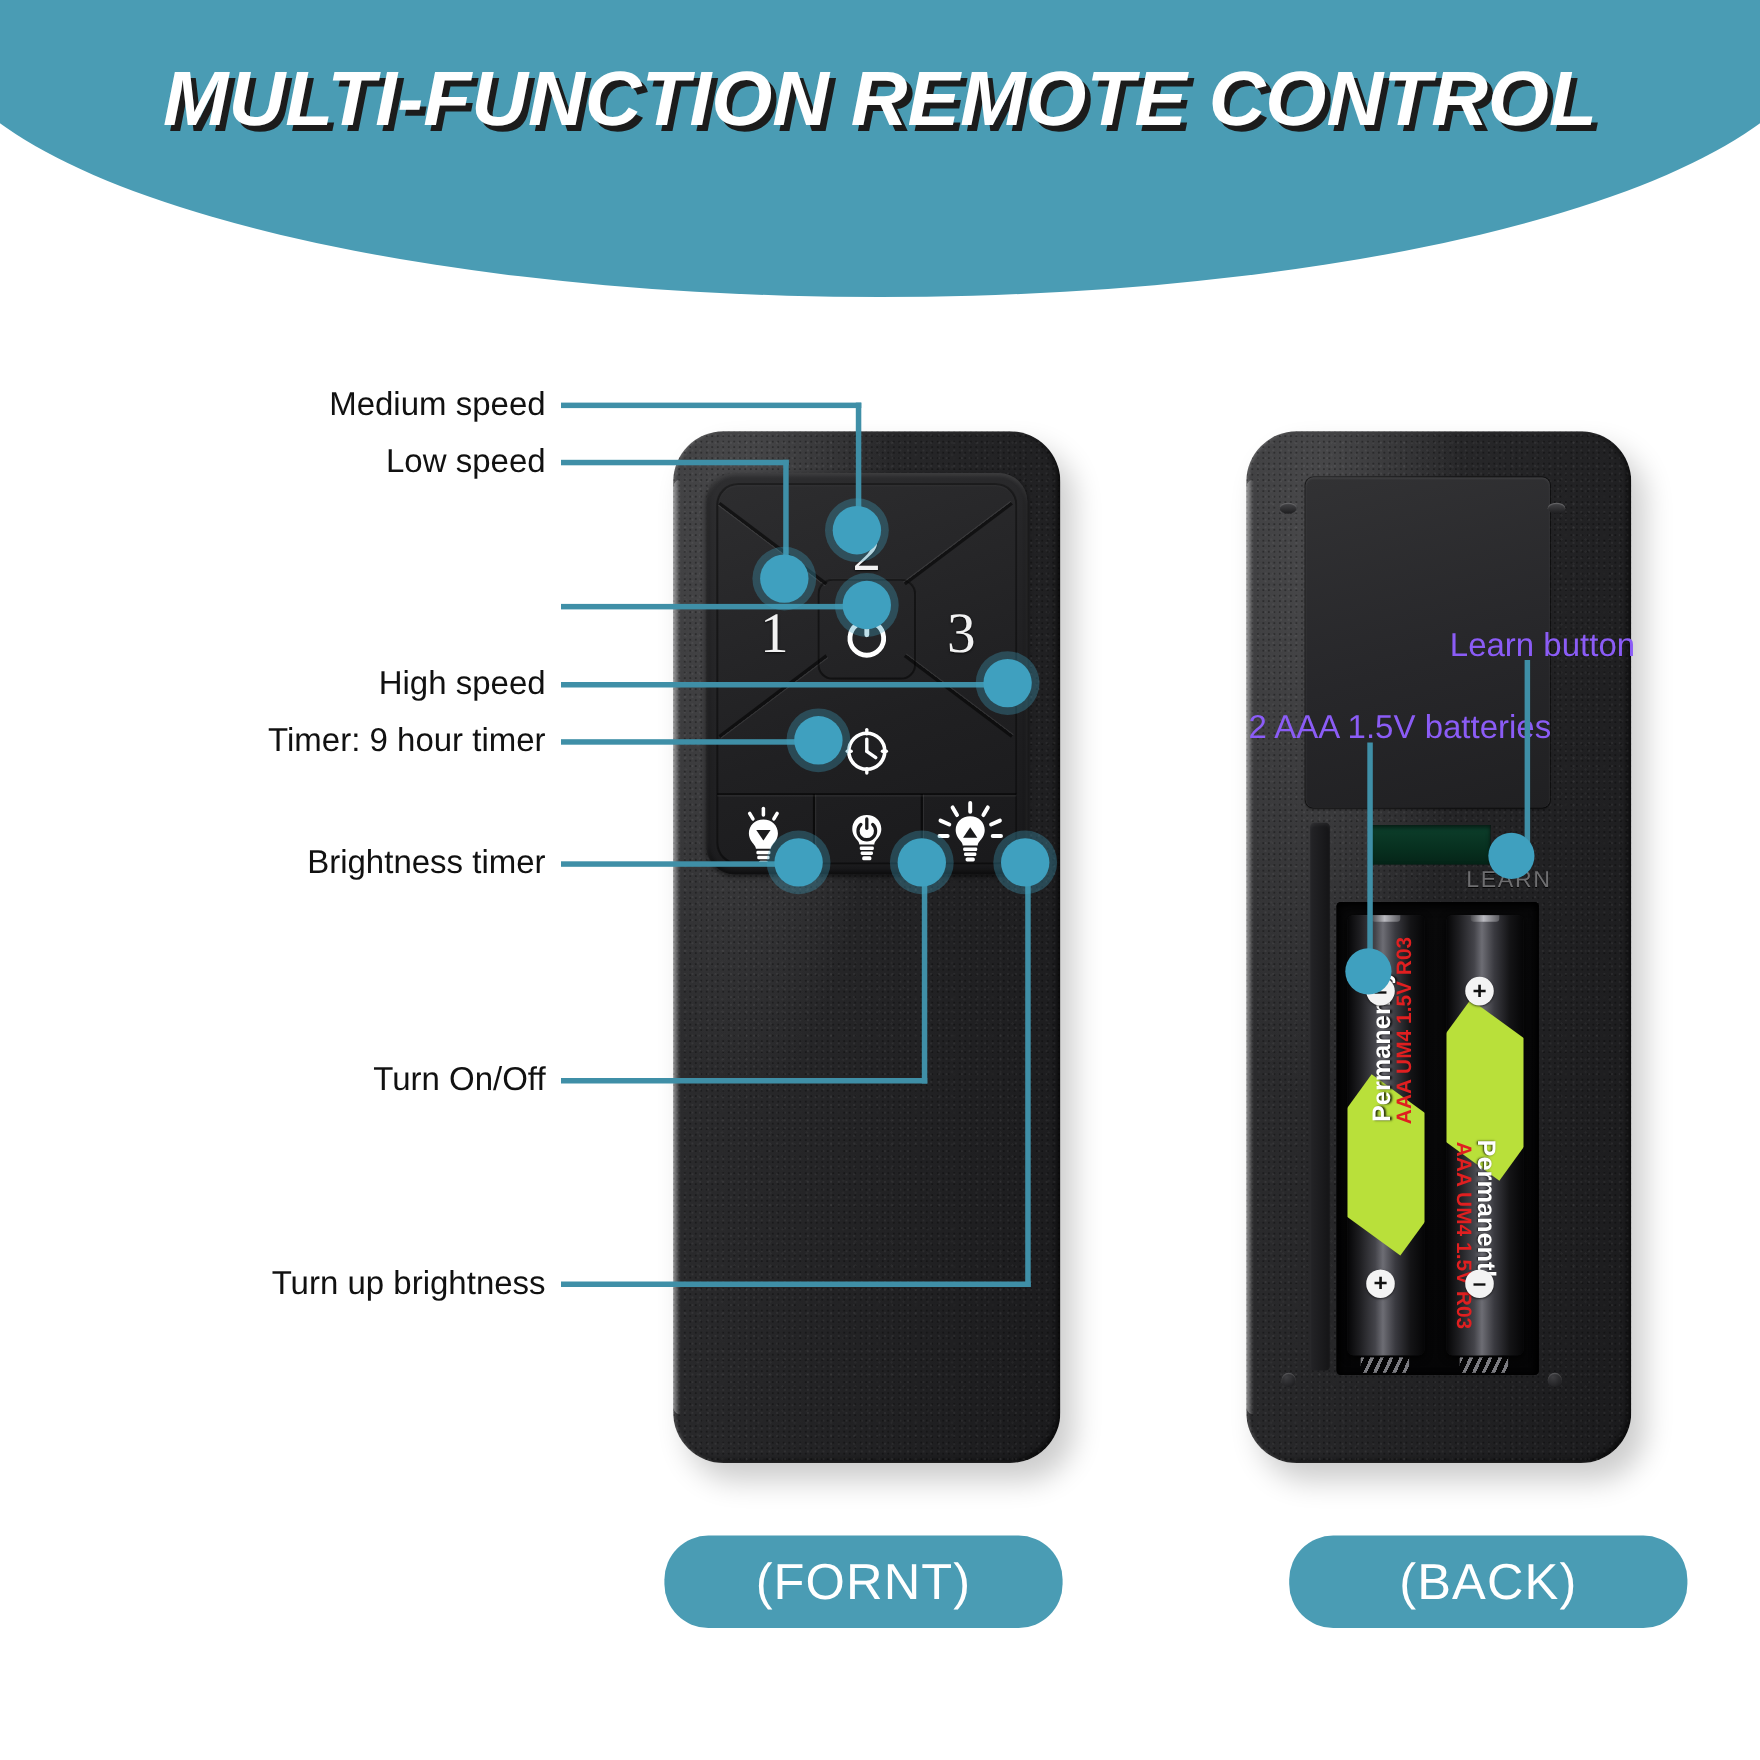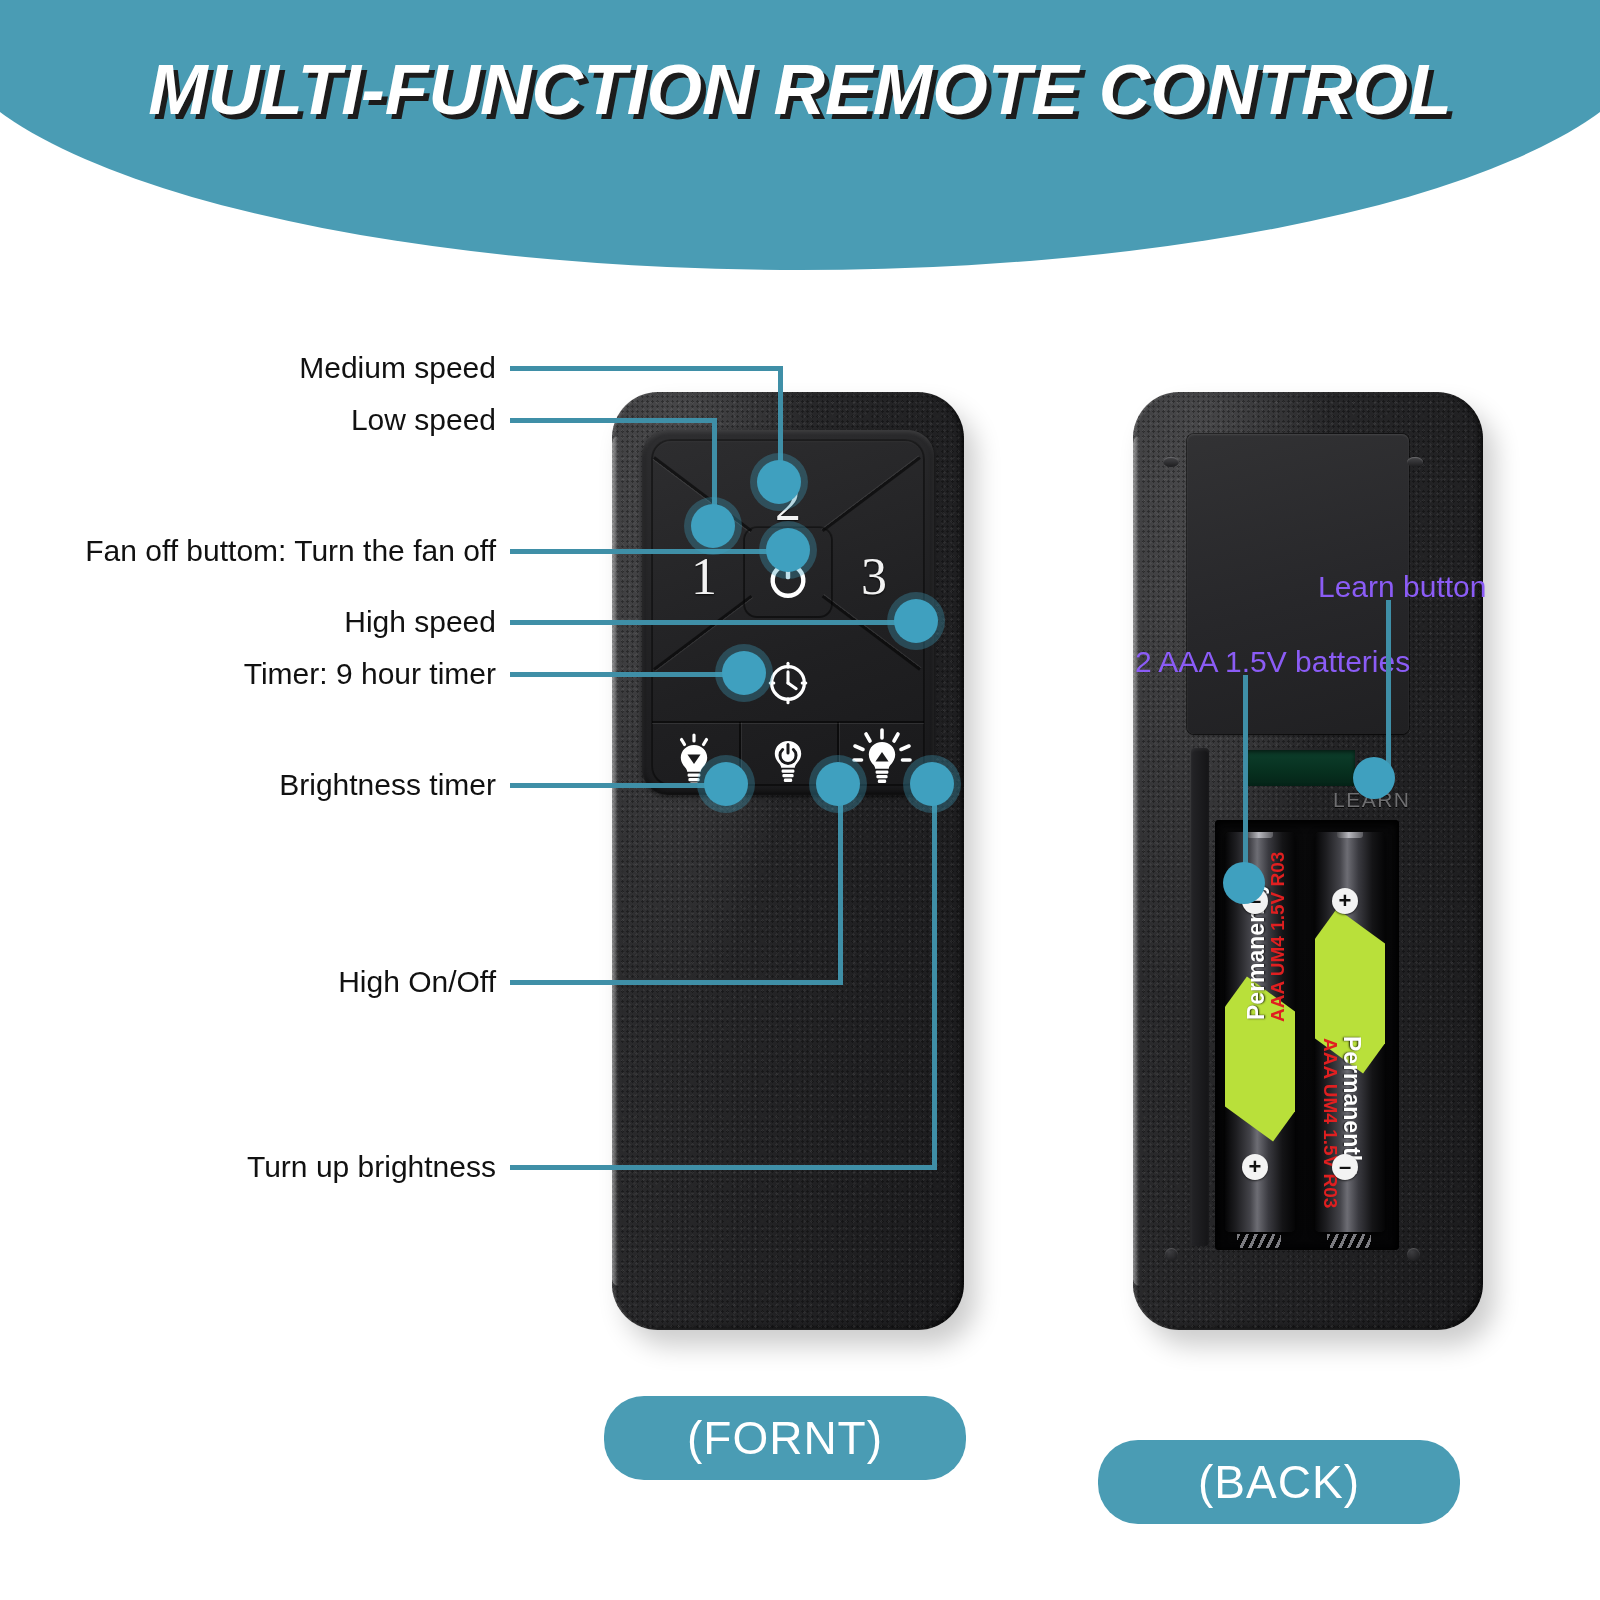--- a/index.html
+++ b/index.html
@@ -393,25 +393,24 @@
   <div class="lbl on-dark" style="left:1135px; top:662px;">2 AAA 1.5V batteries</div>
 
   <div class="lead-v" style="left:1386px; top:600px; height:190px;"></div>
   <div class="lead-v" style="left:1243px; top:675px; height:208px;"></div>
 
   <div class="dot flat" style="left:1353px; top:757px; width:42px; height:42px;"></div>
   <div class="dot flat" style="left:1223px; top:862px; width:42px; height:42px;"></div>
 
   <div class="lbl" style="right:1104px; top:368px;">Medium speed</div>
   <div class="lbl" style="right:1104px; top:420px;">Low speed</div>
-  <div class="lbl" style="right:1104px; top:551px;">Fan off buttom: Turn the fan off</div>
   <div class="lbl" style="right:1104px; top:622px;">High speed</div>
   <div class="lbl" style="right:1104px; top:674px;">Timer: 9 hour timer</div>
   <div class="lbl" style="right:1104px; top:785px;">Brightness timer</div>
-  <div class="lbl" style="right:1104px; top:982px;">High On/Off</div>
+  <div class="lbl" style="right:1104px; top:982px;">Turn On/Off</div>
   <div class="lbl" style="right:1104px; top:1167px;">Turn up brightness</div>
 
   <div class="lead-h" style="left:510px; top:366px; width:273px;"></div>
   <div class="lead-v" style="left:778px; top:366px; height:115px;"></div>
 
   <div class="lead-h" style="left:510px; top:418px; width:207px;"></div>
   <div class="lead-v" style="left:712px; top:418px; height:105px;"></div>
 
   <div class="lead-h" style="left:510px; top:549px; width:278px;"></div>
 
@@ -430,15 +429,15 @@
   <div class="dot" style="left:757px; top:460px; width:44px; height:44px;"></div>
   <div class="dot" style="left:691px; top:504px; width:44px; height:44px;"></div>
   <div class="dot" style="left:766px; top:528px; width:44px; height:44px;"></div>
   <div class="dot" style="left:894px; top:599px; width:44px; height:44px;"></div>
   <div class="dot" style="left:722px; top:651px; width:44px; height:44px;"></div>
   <div class="dot" style="left:704px; top:762px; width:44px; height:44px;"></div>
   <div class="dot" style="left:816px; top:762px; width:44px; height:44px;"></div>
   <div class="dot" style="left:910px; top:762px; width:44px; height:44px;"></div>
 
   <div class="pill" style="left:604px; top:1396px; width:362px; height:84px;">(FORNT)</div>
-  <div class="pill" style="left:1098px; top:1396px; width:362px; height:84px;margin-top:44px;">(BACK)</div>
+  <div class="pill" style="left:1172px; top:1396px; width:362px; height:84px;">(BACK)</div>
 
 </div>
 
 </body></html>

